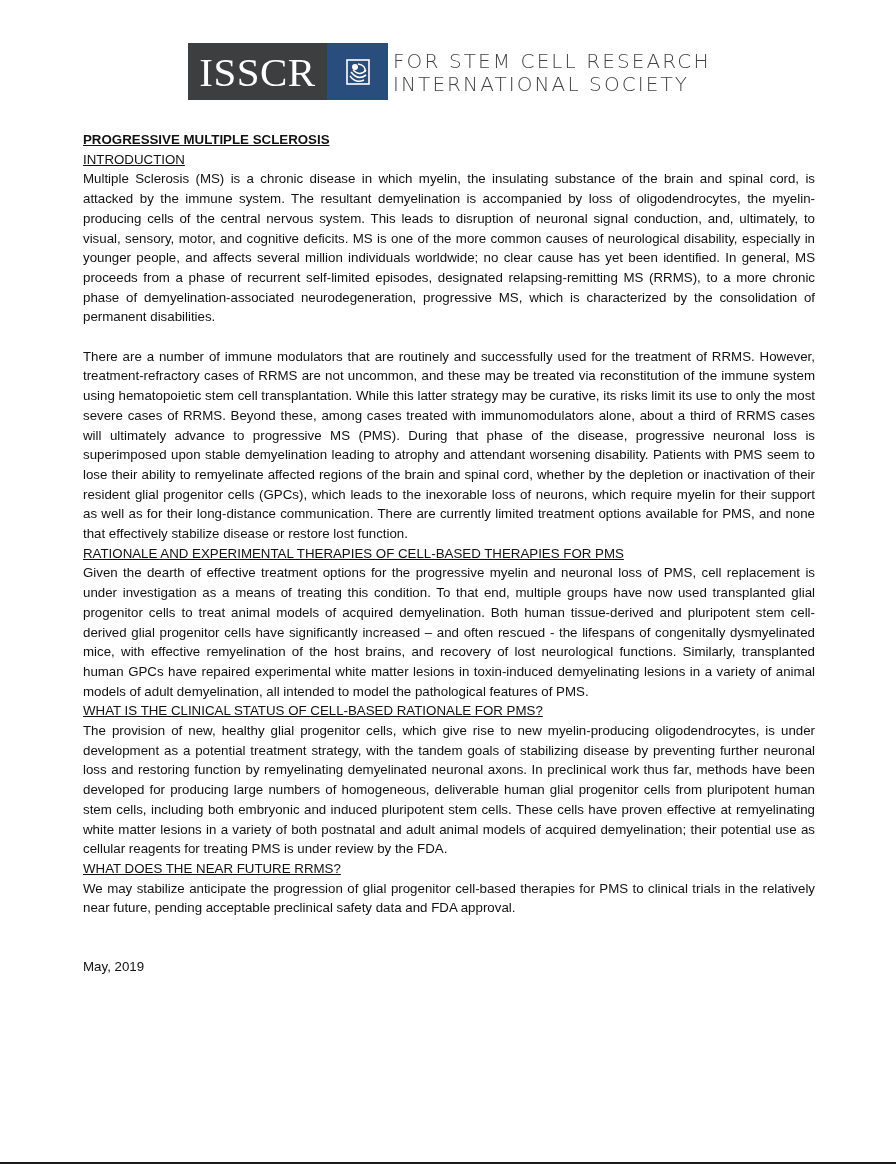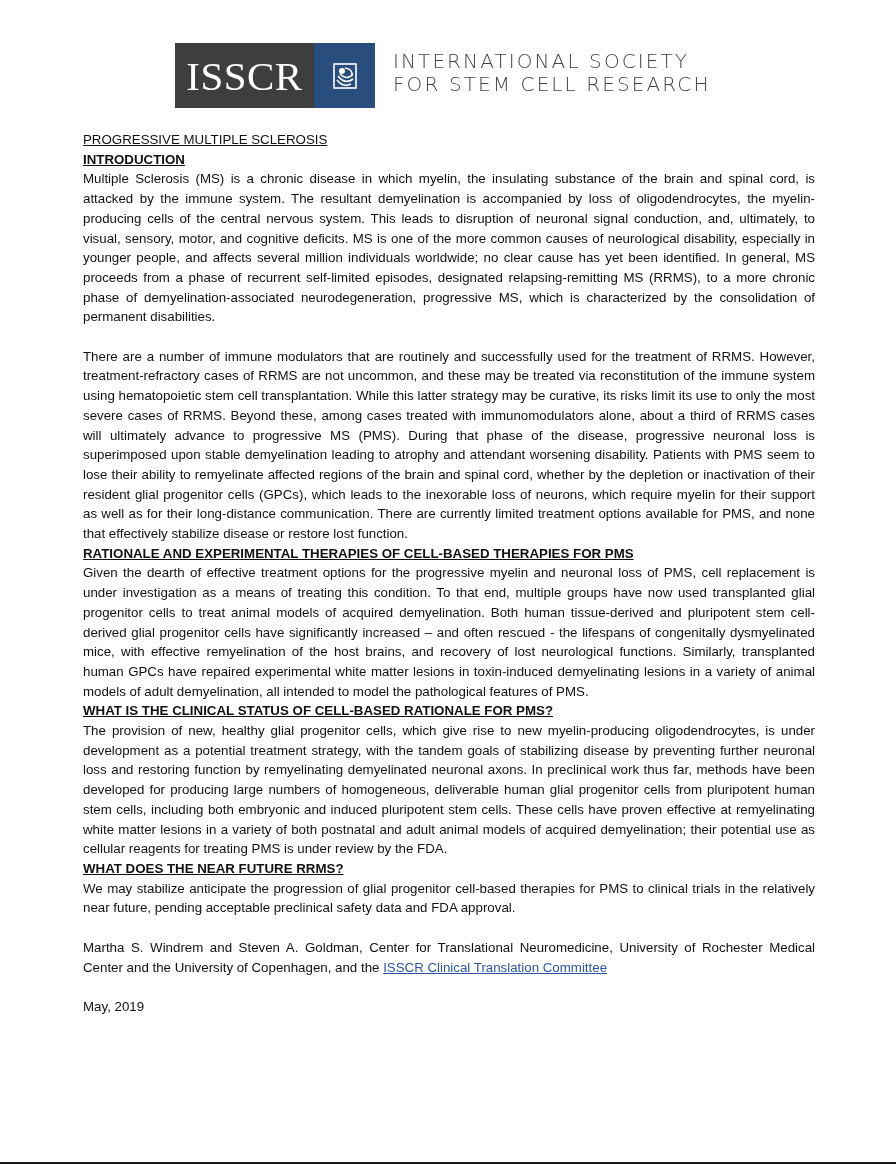--- a/index.html
+++ b/index.html
@@ -1,21 +1,21 @@
 <!DOCTYPE html>
 <html><head>
 <meta charset="utf-8">
 <style>
   html, body { margin: 0; padding: 0; background: #ffffff; }
   body {
     width: 896px; height: 1164px; position: relative; overflow: hidden;
     font-family: "Liberation Sans", sans-serif; color: #111;
   }
   .logo {
-    position: absolute; left: 175px; top: 43px; height: 65px; display: flex; align-items: stretch;
+    position: absolute; left: 188px; top: 43px; height: 57px; display: flex; align-items: stretch;
   }
   .logo-dark {
     width: 139px; background: #3d3e40; color: #fff;
     font-family: "Liberation Serif", serif; font-size: 41px; letter-spacing: 0.5px;
     display: flex; align-items: center; justify-content: center;
   }
   .logo-blue {
     width: 61px; background: #294d7c; display: flex; align-items: center; justify-content: center;
   }
   .logo-blue svg { width: 24px; height: 26px; }
@@ -23,22 +23,22 @@
     position: absolute; left: 393px; top: 50px;
     font-family: "DejaVu Sans", sans-serif; font-weight: 300;
     font-size: 20px; line-height: 23px; letter-spacing: 2.1px; color: #444;
   }
   .content {
     position: absolute; left: 83px; top: 130px; width: 732px;
     font-family: "Liberation Sans", sans-serif; font-size: 13.3px; line-height: 19.7px;
     color: #111;
   }
   .content p { margin: 0; text-align: justify; }
-  .title { text-align: center; font-weight: normal; text-decoration: underline; }
-  .heading { font-weight: bold; text-decoration: underline; }
+  .title { text-align: center; font-weight: bold; text-decoration: underline; }
+  .heading { font-weight: normal; text-decoration: underline; }
   .gap { height: 19.7px; }
   .link { color: #2c56a5; text-decoration: underline; }
   .bottom-rule {
     position: absolute; left: 0; top: 1162px; width: 896px; height: 2px; background: #1a1a1a;
   }
 </style>
 </head>
 <body>
 
 <div class="logo">
@@ -48,41 +48,40 @@
       <rect x="1" y="1" width="22" height="24" fill="none" stroke="#fff" stroke-width="1.6"></rect>
       <circle cx="9" cy="8" r="3" fill="#fff"></circle>
       <path d="M5 13 Q12 22 20 16" fill="none" stroke="#fff" stroke-width="1.6"></path>
       <path d="M7 11 Q14 18 20 11" fill="none" stroke="#fff" stroke-width="1.4"></path>
       <path d="M12 5 Q20 6 19 13" fill="none" stroke="#fff" stroke-width="1.4"></path>
       <path d="M4 17 Q10 25 18 21" fill="none" stroke="#fff" stroke-width="1.4"></path>
     </svg>
   </div>
 </div>
 <div class="logo-text">
+  <div>FOR STEM CELL RESEARCH</div>
   <div>INTERNATIONAL SOCIETY</div>
-  <div>FOR STEM CELL RESEARCH</div>
 </div>
 
 <div class="content">
   <p class="title">PROGRESSIVE MULTIPLE SCLEROSIS</p>
 
   <p class="heading">INTRODUCTION</p>
   <p>Multiple Sclerosis (MS) is a chronic disease in which myelin, the insulating substance of the brain and spinal cord, is attacked by the immune system. The resultant demyelination is accompanied by loss of oligodendrocytes, the myelin-producing cells of the central nervous system. This leads to disruption of neuronal signal conduction, and, ultimately, to visual, sensory, motor, and cognitive deficits. MS is one of the more common causes of neurological disability, especially in younger people, and affects several million individuals worldwide; no clear cause has yet been identified. In general, MS proceeds from a phase of recurrent self-limited episodes, designated relapsing-remitting MS (RRMS), to a more chronic phase of demyelination-associated neurodegeneration, progressive MS, which is characterized by the consolidation of permanent disabilities.</p>
   <div class="gap"></div>
   <p>There are a number of immune modulators that are routinely and successfully used for the treatment of RRMS. However, treatment-refractory cases of RRMS are not uncommon, and these may be treated via reconstitution of the immune system using hematopoietic stem cell transplantation. While this latter strategy may be curative, its risks limit its use to only the most severe cases of RRMS.  Beyond these, among cases treated with immunomodulators alone, about a third of RRMS cases will ultimately advance to progressive MS (PMS). During that phase of the disease, progressive neuronal loss is superimposed upon stable demyelination leading to atrophy and attendant worsening disability. Patients with PMS seem to lose their ability to remyelinate affected regions of the brain and spinal cord, whether by the depletion or inactivation of their resident glial progenitor cells (GPCs), which leads to the inexorable loss of neurons, which require myelin for their support as well as for their long-distance communication. There are currently limited treatment options available for PMS, and none that effectively stabilize disease or restore lost function.</p>
 
   <p class="heading">RATIONALE AND EXPERIMENTAL THERAPIES OF CELL-BASED THERAPIES FOR PMS</p>
   <p>Given the dearth of effective treatment options for the progressive myelin and neuronal loss of PMS, cell replacement is under investigation as a means of treating this condition. To that end, multiple groups have now used transplanted glial progenitor cells to treat animal models of acquired demyelination. Both human tissue-derived and pluripotent stem cell-derived glial progenitor cells have significantly increased – and often rescued - the lifespans of congenitally dysmyelinated mice, with effective remyelination of the host brains, and recovery of lost neurological functions. Similarly, transplanted human GPCs have repaired experimental white matter lesions in toxin-induced demyelinating lesions in a variety of animal models of adult demyelination, all intended to model the pathological features of PMS.</p>
 
   <p class="heading">WHAT IS THE CLINICAL STATUS OF CELL-BASED RATIONALE FOR PMS?</p>
   <p>The provision of new, healthy glial progenitor cells, which give rise to new myelin-producing oligodendrocytes, is under development as a potential treatment strategy, with the tandem goals of stabilizing disease by preventing further neuronal loss and restoring function by remyelinating demyelinated neuronal axons. In preclinical work thus far, methods have been developed for producing large numbers of homogeneous, deliverable human glial progenitor cells from pluripotent human stem cells, including both embryonic and induced pluripotent stem cells. These cells have proven effective at remyelinating white matter lesions in a variety of both postnatal and adult animal models of acquired demyelination; their potential use as cellular reagents for treating PMS is under review by the FDA.</p>
 
   <p class="heading">WHAT DOES THE NEAR FUTURE RRMS?</p>
   <p>We may stabilize anticipate the progression of glial progenitor cell-based therapies for PMS to clinical trials in the relatively near future, pending acceptable preclinical safety data and FDA approval.</p>
 
   <div class="gap"></div>
-  <p><span>Martha S. Windrem and Steven A. Goldman, Center for Translational Neuromedicine, University of Rochester Medical Center and the University of Copenhagen, and the </span><span class="link">ISSCR Clinical Translation Committee</span></p>
 
   <div class="gap"></div>
   <p>May, 2019</p>
 </div>
 
 <div class="bottom-rule"></div>
 
 </body></html>

